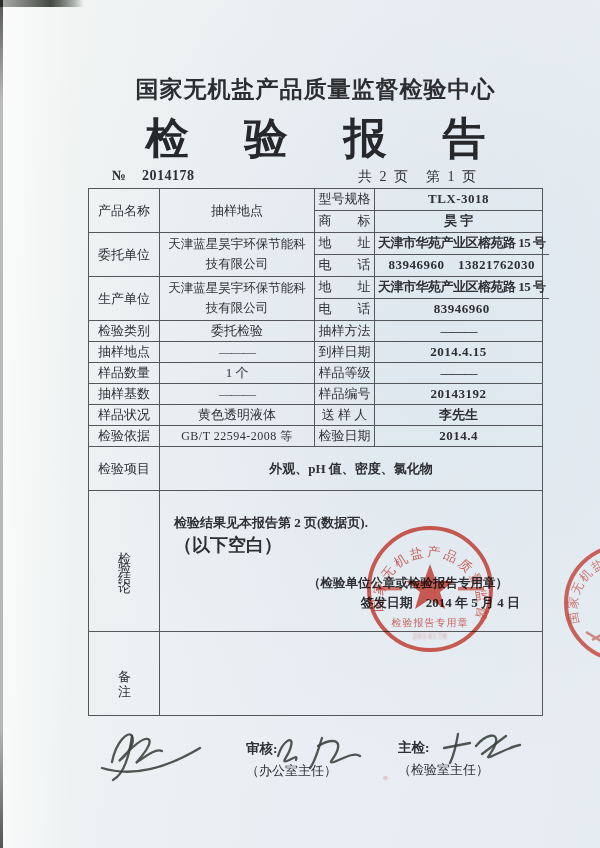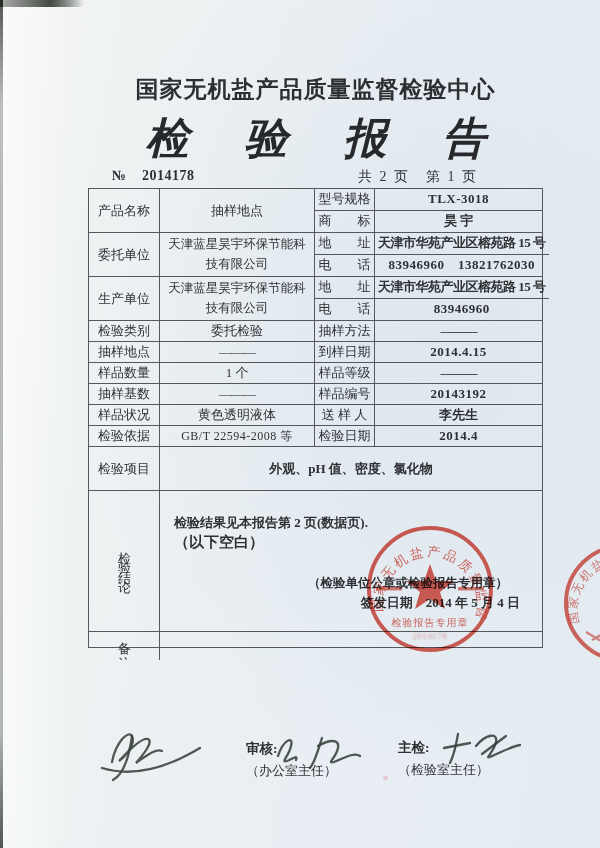--- a/index.html
+++ b/index.html
@@ -18,27 +18,27 @@
     background:linear-gradient(90deg,#1e241d 0%, #161b13 60%, rgba(30,36,29,0) 100%); }
   .left-light-band { position:absolute; left:3px; top:0; width:72px; height:848px;
     background:linear-gradient(90deg, rgba(255,255,255,.6), rgba(255,255,255,0)); }
   .pink-speck { position:absolute; left:383px; top:776px; width:5px; height:4px; border-radius:50%;
     background:#e8a2b0; opacity:.55; }
 
   .center-name { position:absolute; left:88px; top:74px; width:455px; text-align:center;
     font-size:23px; font-weight:bold; letter-spacing:1px; color:#2c2e31; }
   .report-title { position:absolute; left:88px; top:110px; width:455px; text-align:center;
     font-size:43px; font-weight:bold; color:#26282b; }
-  .report-title span { letter-spacing:56px; margin-right:-56px;font-style:italic; }
+  .report-title span { letter-spacing:56px; margin-right:-56px; }
   .no-row { position:absolute; left:0; top:168px; width:600px; font-size:14px; }
   .no-left { position:absolute; left:112px; display:flex; gap:16px; font-weight:bold; }
   .no-right { position:absolute; right:122px; font-size:14px; letter-spacing:2px; }
 
   
-  .rtable { position:absolute; left:88px; top:188px; width:455px; height:460px;
+  .rtable { position:absolute; left:88px; top:188px; width:455px; height:528px;
     border:1px solid #55575a; display:flex; flex-direction:column; font-size:13px; }
   .trow { display:flex; border-bottom:1px solid #55575a; flex:0 0 auto; }
   .trow.last { border-bottom:none; flex:1 1 auto; }
   .cell { display:flex; align-items:center; justify-content:center; text-align:center;
     padding:0 3px; overflow:hidden; }
   .br { border-right:1px solid #55575a; }
   .c1 { width:71px; flex:0 0 71px; }
   .c2 { width:155px; flex:0 0 155px; }
   .c3 { width:60px; flex:0 0 60px; }
   .c4 { flex:1 1 auto;font-weight:bold; }
@@ -48,21 +48,21 @@
   .subrow.first { border-bottom:1px solid #55575a; }
   .subrow .cell { height:100%; }
   .num { font-weight:bold; letter-spacing:.5px; }
   .addr { font-size:13px; letter-spacing:-.5px; white-space:nowrap; }
   .company { font-size:12.5px; line-height:1.55; }
   .dash { letter-spacing:-1px; color:#3a3c40; }
   .vlabel { writing-mode:vertical-rl; text-orientation:upright; letter-spacing:10px; }
   .vlabel2 { writing-mode:vertical-rl; text-orientation:upright; letter-spacing:14px; }
   .conc-cell { position:relative; display:block; }
   .conc-line1 { position:absolute; left:14px; top:23px; font-size:13px; }
-  .conc-line2 { position:absolute; left:14px; top:42px; font-size:15px; }
+  .conc-line2 { position:absolute; left:14px; top:42px; font-size:18px; }
   .seal-note { position:absolute; right:34px; top:84px; font-size:12.5px; }
   .issue-date { position:absolute; right:22px; top:103px; font-size:13px; }
 
   
   .sign { position:absolute; font-size:13.5px; }
   .sign .role { font-weight:bold; }
   .sign .title { margin-top:4px; font-size:13px; }
   .sig-svg { position:absolute; mix-blend-mode:multiply; }
   .sig-svg path { fill:none; stroke:#3c453f; stroke-width:2.3; stroke-linecap:round; opacity:.88; }
 

